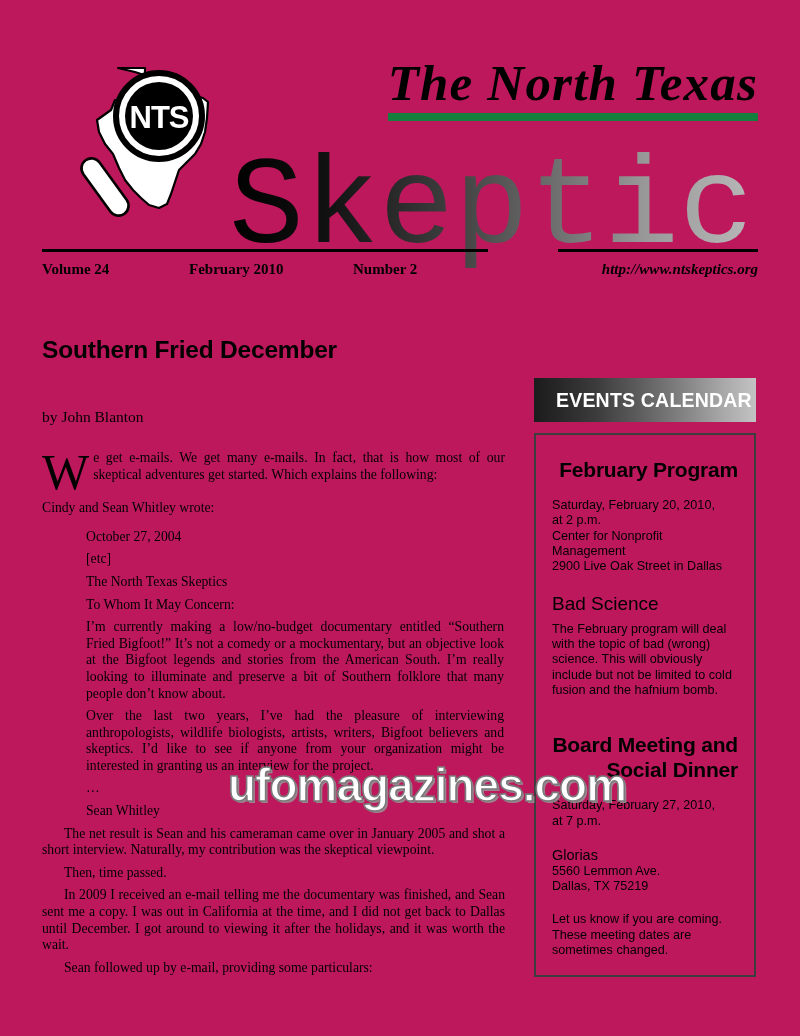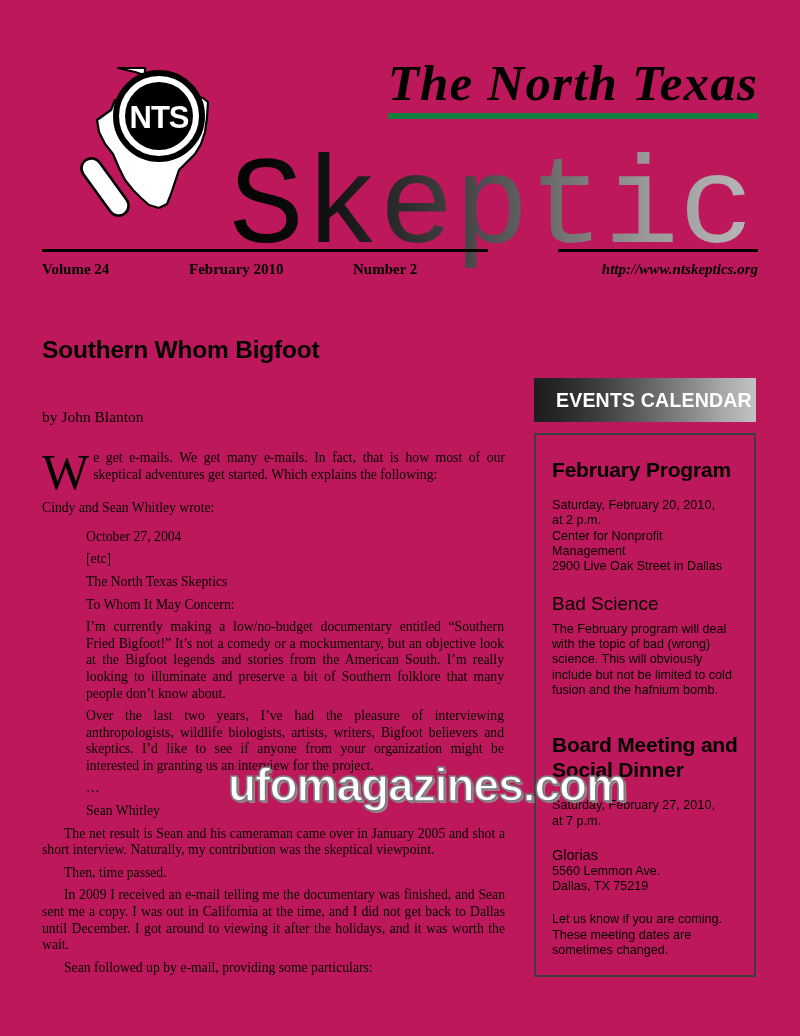--- a/index.html
+++ b/index.html
@@ -55,21 +55,21 @@
     position: absolute;
     right: 0px;
     top: 8px;
     font-family: "Liberation Serif", serif;
     font-style: italic;
     font-weight: bold;
     font-size: 51px;
     letter-spacing: 1.2px;
     line-height: 1;
     white-space: nowrap;
-    border-bottom: 6px solid #15803d;
+    border-bottom: 8px solid #15803d;
     padding-bottom: 4px;
   }
 
   .title-line2 {
     position: absolute;
     right: 4px;
     top: 62px;
     font-family: Liberation Mono, monospace;
     font-size: 125px;
     line-height: 1;
@@ -226,20 +226,21 @@
     overflow: hidden;
   }
 
   .ev-h {
     font-family: "Liberation Sans", sans-serif;
     font-weight: bold;
     font-size: 21px;
     line-height: 25px;
     margin: 0 0 16px 0;
     letter-spacing: -0.2px;
+    text-align: right;
   }
   .ev-h.second { margin-top: 34px; }
 
   .ev-sub {
     font-family: "Liberation Sans", sans-serif;
     font-weight: normal;
     font-size: 19px;
     margin: 22px 0 10px 0;
   }
 
@@ -309,21 +310,21 @@
     <div class="rule-left"></div>
     <div class="rule-right"></div>
     <div class="vb" id="vb-volume">Volume 24</div>
     <div class="vb" id="vb-month">February 2010</div>
     <div class="vb" id="vb-number">Number 2</div>
     <div class="vb" id="vb-url">http://www.ntskeptics.org</div>
   </div>
 
   <div id="article">
 
-    <h1 id="article-title">Southern Whom Bigfoot</h1>
+    <h1 id="article-title">Southern Fried December</h1>
 
     <div id="byline">by John Blanton</div>
 
     <div id="body-copy">
 
       <p class="lead"><span class="dropcap">W</span><span>e get e-mails.  We get many e-mails.  In fact, that is how most of our skeptical adventures get started.   Which explains the following:</span></p>
 
       <p class="quote-intro">Cindy and Sean Whitley wrote:</p>
 
       <div class="letter">

